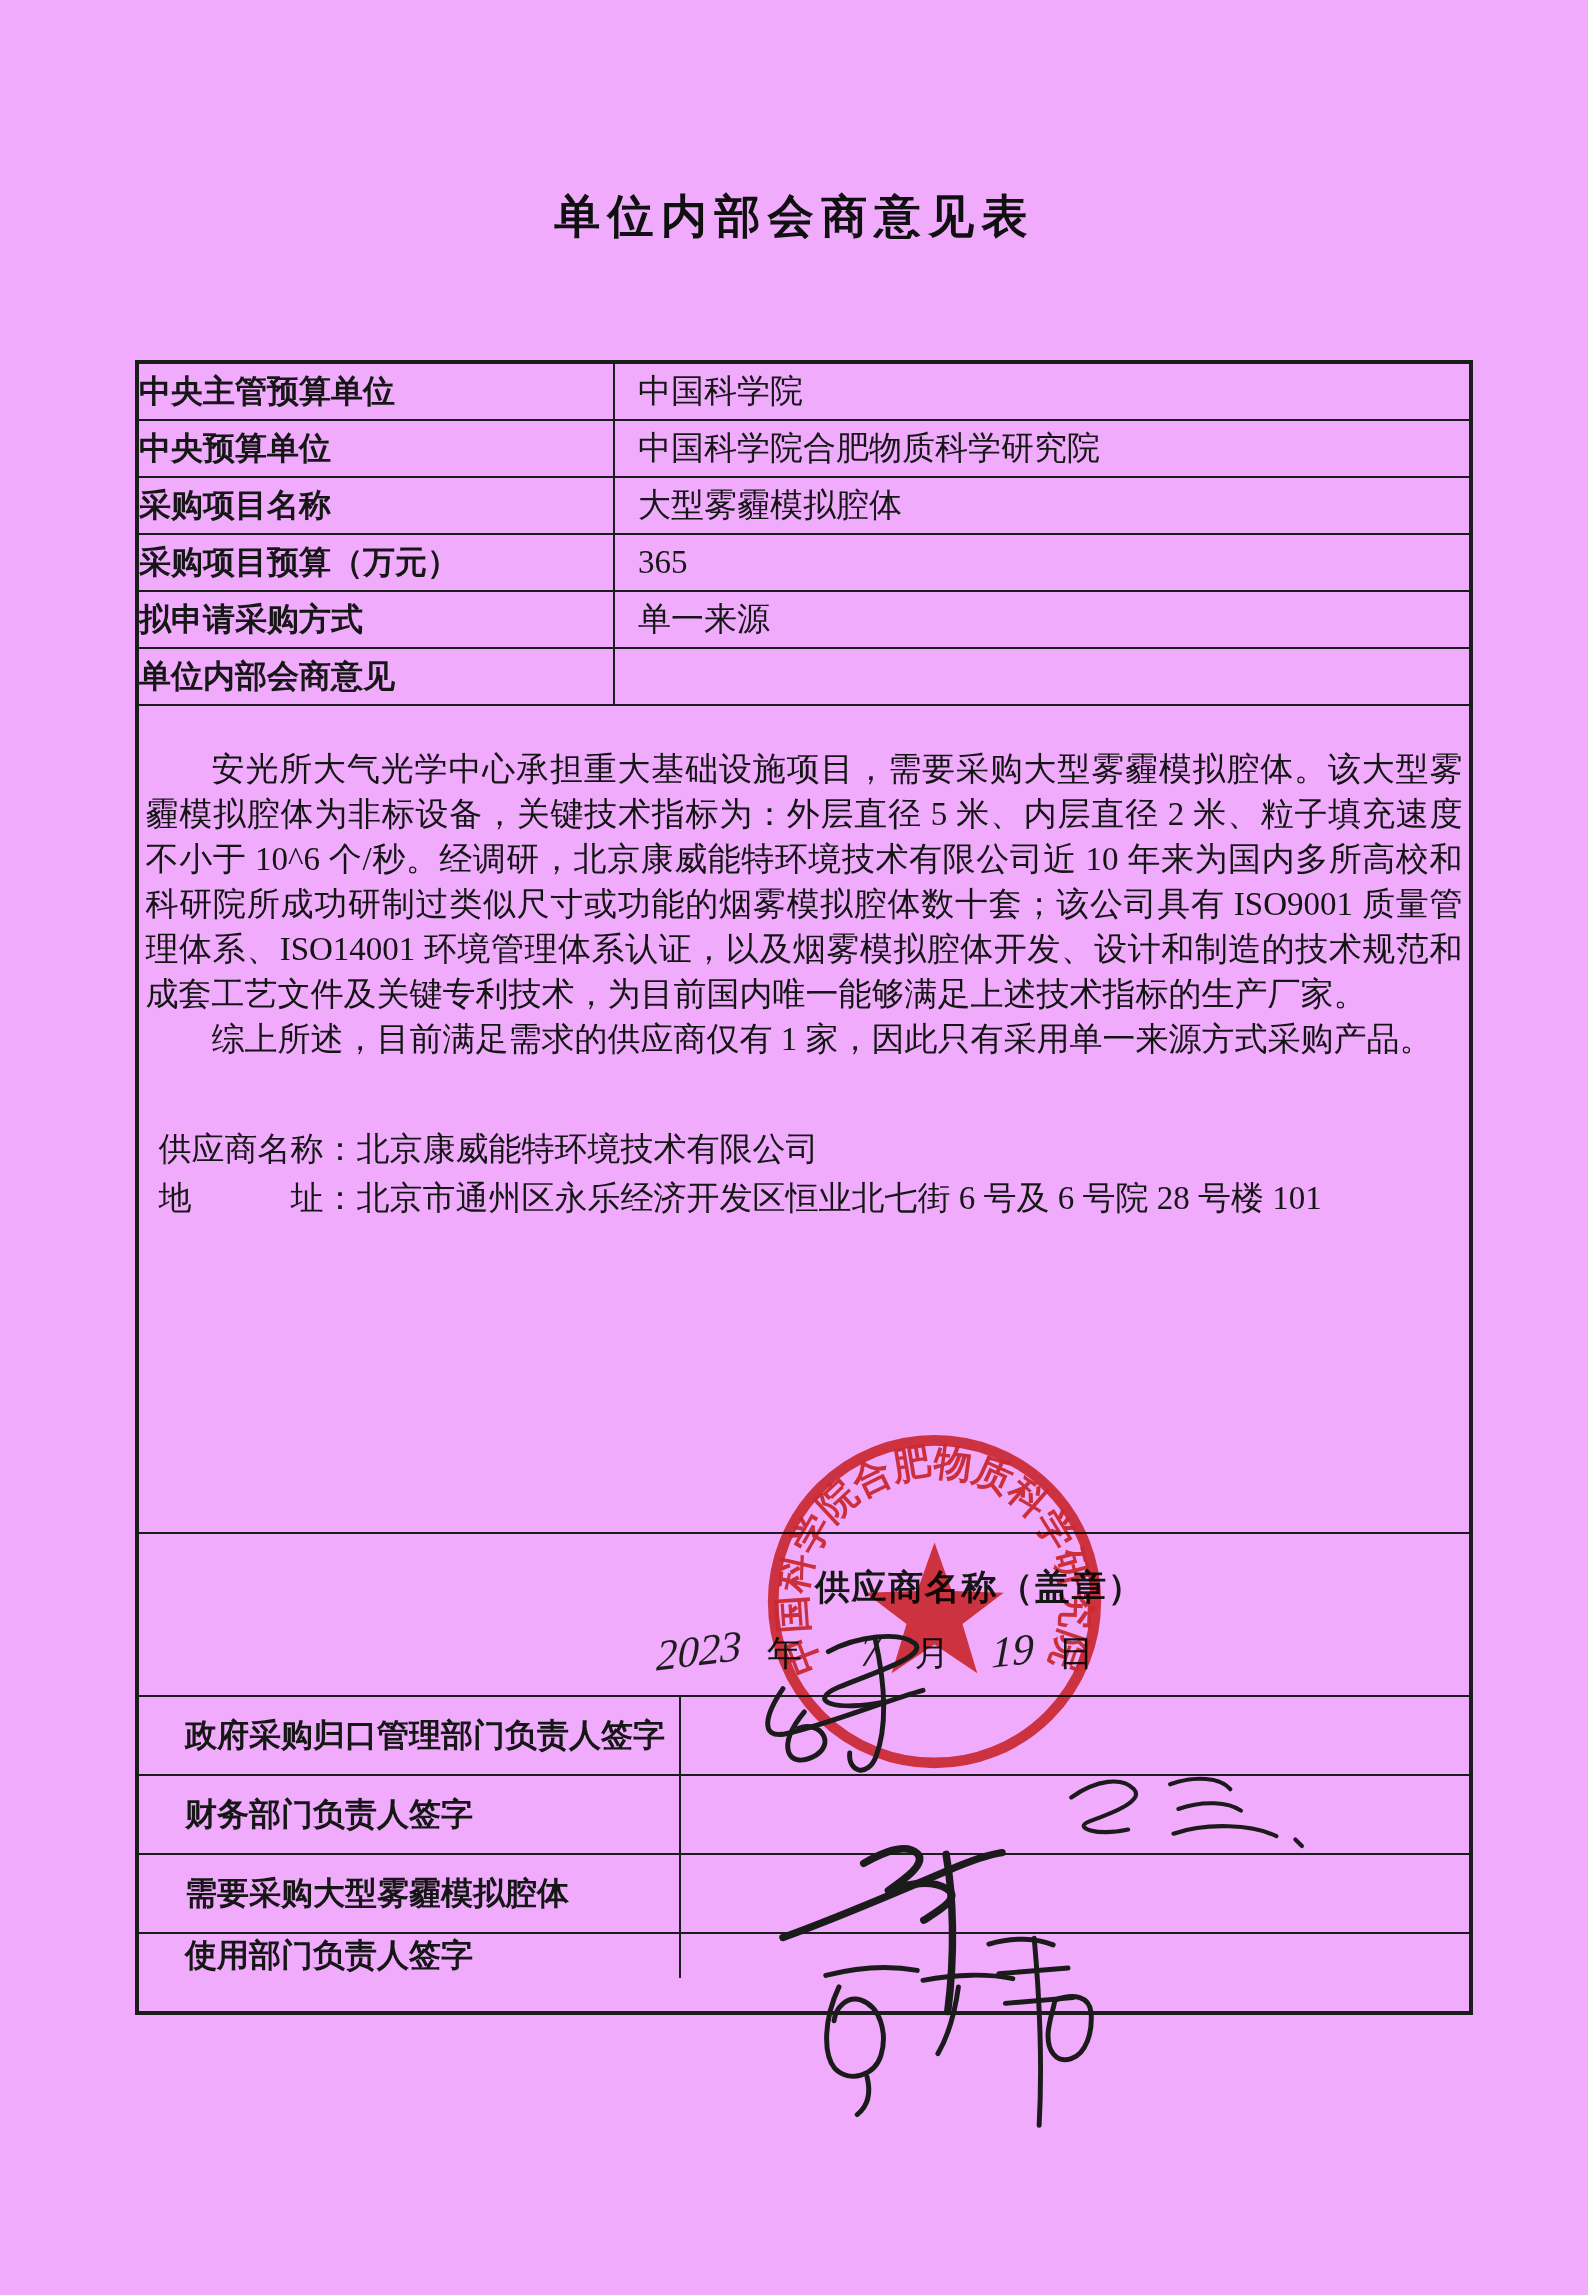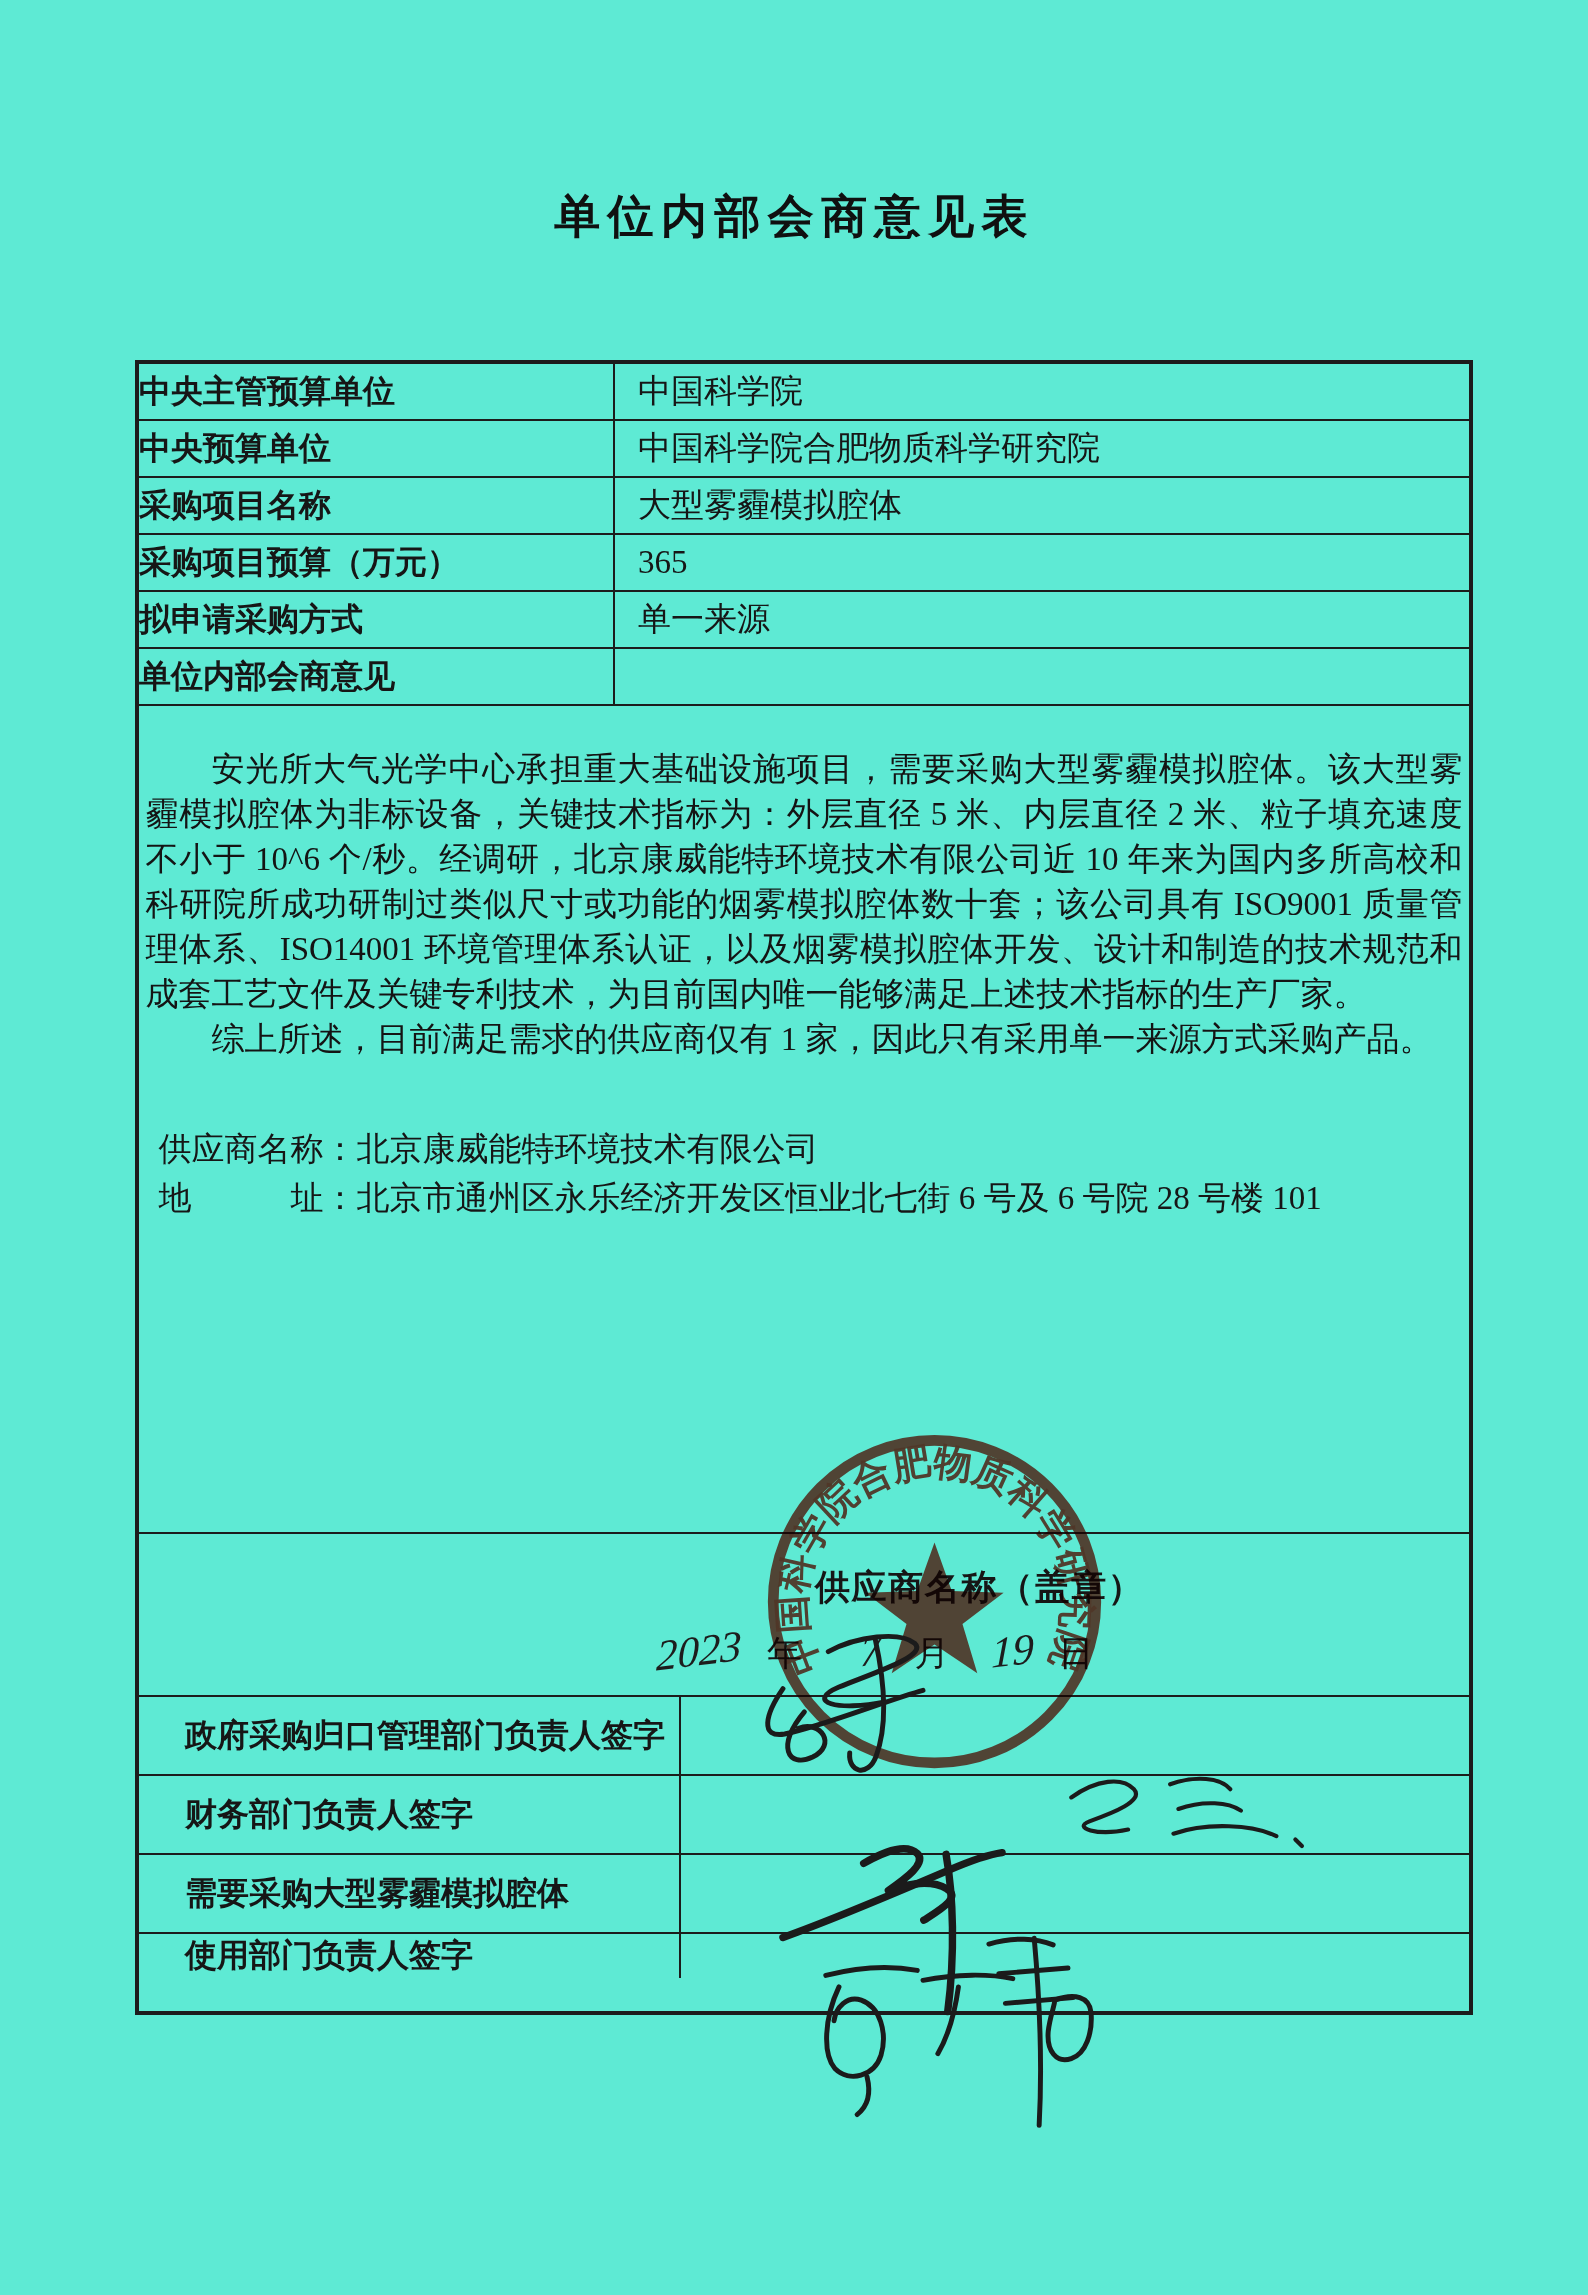--- a/index.html
+++ b/index.html
@@ -1,18 +1,18 @@
 <!DOCTYPE html>
 <html style="font-size:13px"><head>
 <meta charset="utf-8">
 <style>
   html,body{margin:0;padding:0;background:#e8e8e8;}
   .page{
     position:relative;width:1589px;height:2295px;margin:0 auto;
-    background:#5eead4;color:#161616;overflow:hidden;
+    background:#f0abfc;color:#161616;overflow:hidden;
     font-family:"Liberation Serif",serif;
   }
   .title{
     position:absolute;top:186px;left:0;width:100%;text-align:center;
     font-family:"Liberation Sans",sans-serif;font-weight:700;
     font-size:46px;letter-spacing:7.4px;color:#101010;
   }
   .form-table{
     position:absolute;left:135px;top:360px;width:1338px;
     border:4.1px solid #1c1c1c;background:transparent;box-sizing:border-box;

